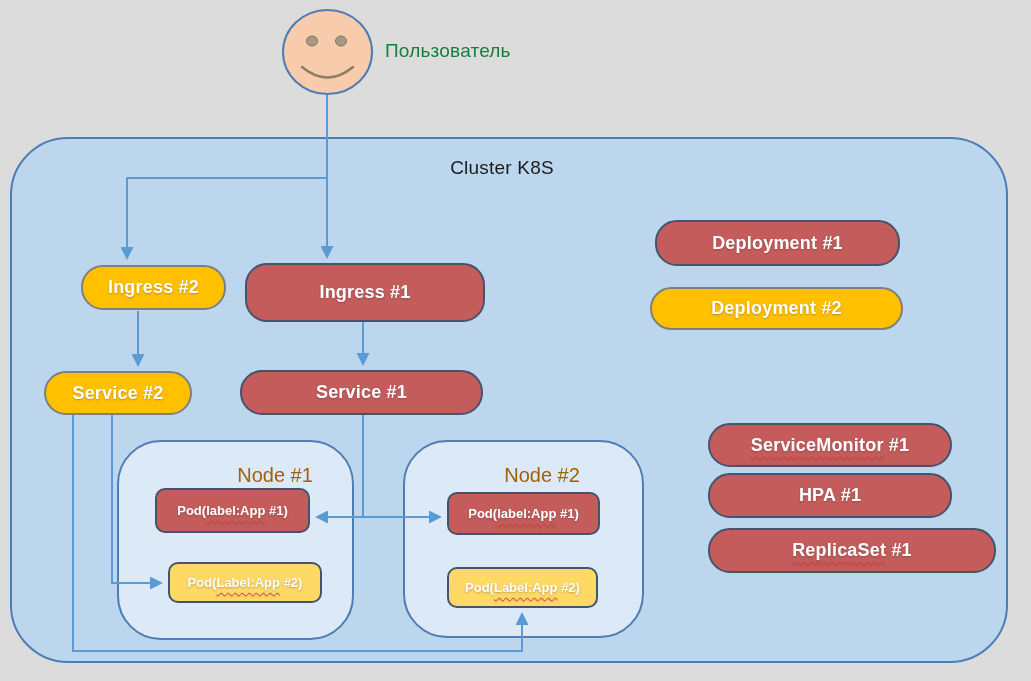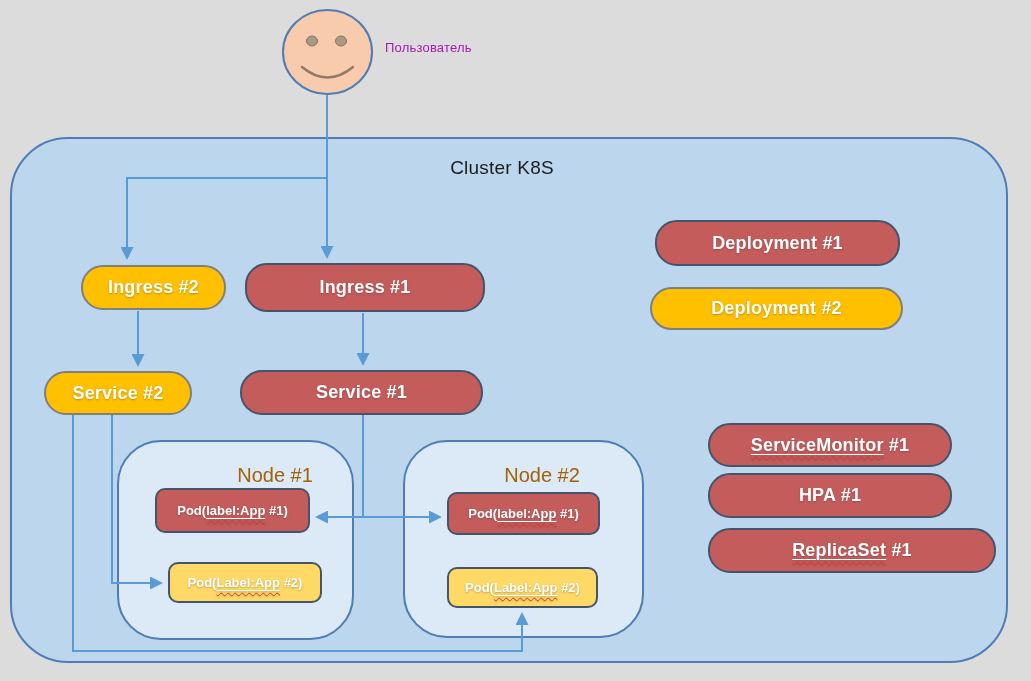--- a/index.html
+++ b/index.html
@@ -32,40 +32,40 @@
     display:flex; align-items:center; justify-content:center;
     color:#ffffff; font-weight:600; font-size:18px; letter-spacing:0.2px;
     text-shadow:0 1px 2px rgba(70,50,50,0.35); white-space:pre;
   }
   .red  { background:#c45c5c; border:2px solid #44546a; }
   .gold { background:#ffc000; border:2px solid #7f7f7f; }
   .pale { background:#ffd966; border:2px solid #44546a; }
   .pod  { font-size:13px; border-radius:10px; letter-spacing:0; }
 
   .ingress2 { left:53px;  top:265px; width:145px; height:45px;margin-left:28px; }
-  .ingress1 { left:245px; top:263px; width:240px; height:49px; }
+  .ingress1 { left:245px; top:263px; width:240px; height:59px; }
   .service2 { left:37px;  top:371px; width:148px; height:44px;margin-left:7px; }
   .service1 { left:240px; top:370px; width:243px; height:45px; }
   .n1pod1 { left:155px; top:488px; width:155px; height:45px; }
   .n1pod2 { left:168px; top:562px; width:154px; height:41px; }
   .n2pod1 { left:447px; top:492px; width:153px; height:43px; }
   .n2pod2 { left:447px; top:567px; width:151px; height:41px; }
   .deploy1 { left:655px; top:220px; width:245px; height:46px; }
   .deploy2 { left:650px; top:287px; width:253px; height:43px; }
   .svcmon  { left:708px; top:423px; width:244px; height:44px; }
   .hpa     { left:708px; top:473px; width:244px; height:45px; }
   .replset { left:708px; top:528px; width:288px; height:45px; }
 
-  .lk { text-decoration:underline; text-decoration-thickness:1px; text-underline-offset:3px;text-align:right; }
+  .lk { text-decoration-thickness:1px; text-underline-offset:3px;text-align:right; }
   .wv { text-decoration:underline wavy #d23b2e; text-decoration-thickness:1px; text-underline-offset:5px; }
 
   .user-icon { position:absolute; left:281px; top:8px; width:93px; height:88px; z-index:4; }
   .user-label {
     position:absolute; left:385px; top:40px; z-index:4;
-    font-size:13px; color:#a21caf; letter-spacing:0.2px;
+    font-size:19px; color:#15803d; letter-spacing:0.2px;
   }
 </style>
 </head>
 <body>
 
 <div class="stage">
 
   <div class="cluster"></div>
   <div class="cluster-title">Cluster K8S</div>
 

